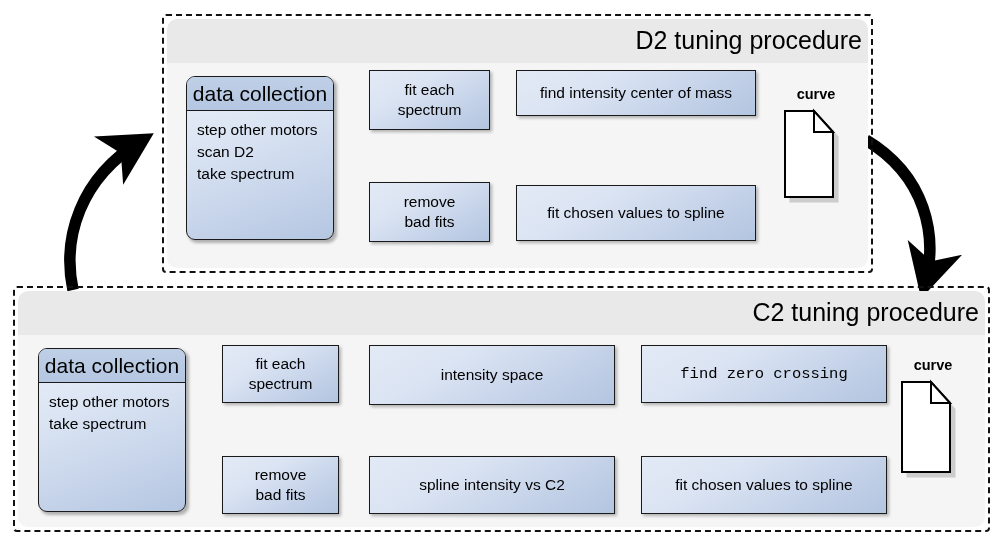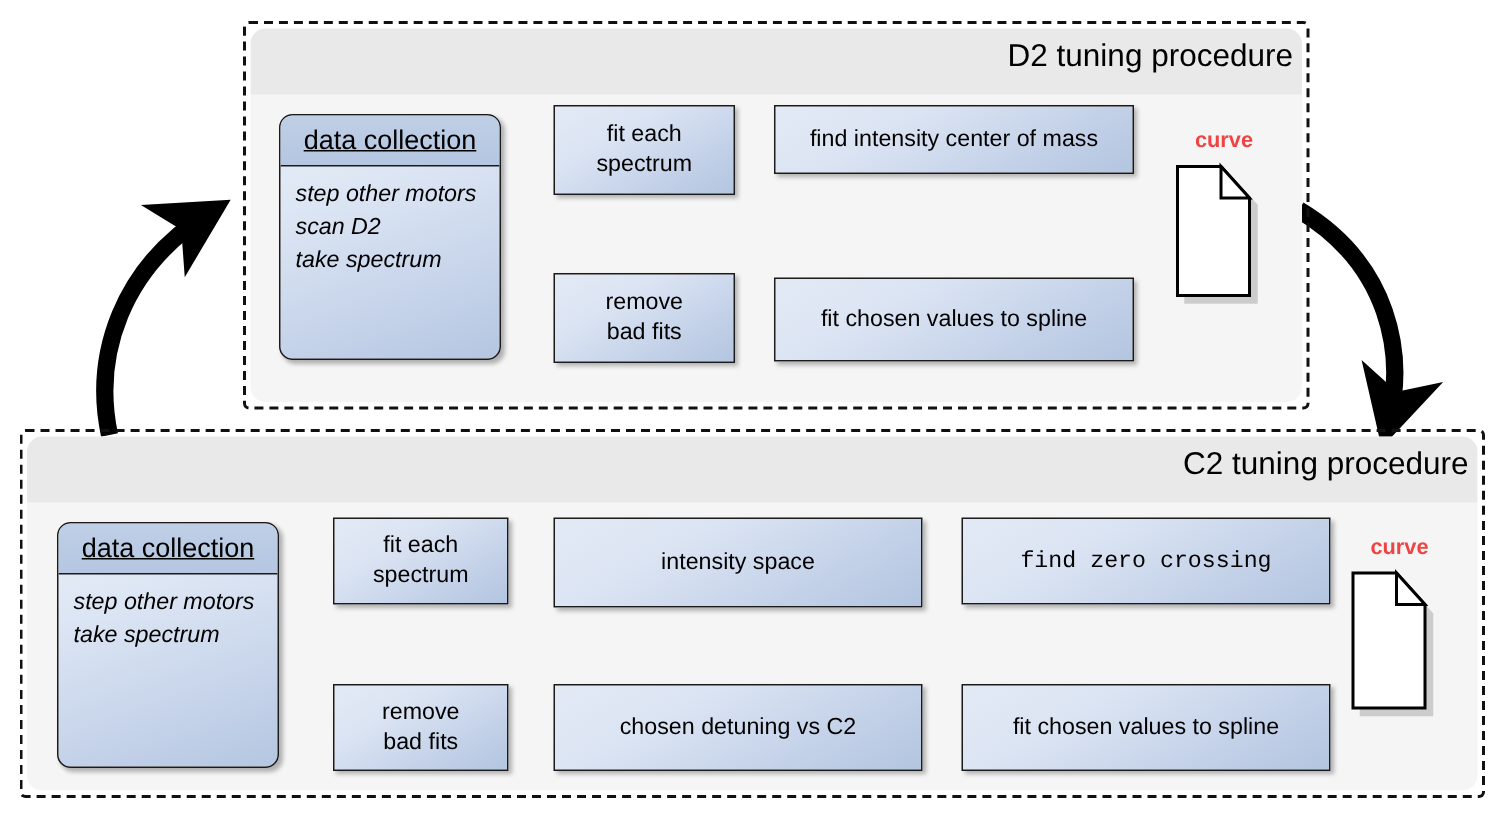--- a/index.html
+++ b/index.html
@@ -38,21 +38,21 @@
     left: 0; right: 0; top: 0;
     height: 44px;
     background: #e9e9e9;
     border-top-left-radius: 10px;
     border-top-right-radius: 10px;
   }
   .proc-title {
     position: absolute;
     right: 6px;
     top: 7px;
-    font-size: 21px;
+    font-size: 25px;
     color: #000000;
     letter-spacing: 0px;
     white-space: nowrap;
   }
 
   
   .pbox {
     position: absolute;
     box-sizing: border-box;
     border: 1.6px solid #1a1a1a;
@@ -81,44 +81,42 @@
   }
   .dbox-head {
     position: absolute;
     left: 0; right: 0; top: 0;
     height: 33px;
     background: linear-gradient(180deg, #bfcfe6 0%, #b4c6e1 100%);
     border-bottom: 1.6px solid #1a1a1a;
     display: flex;
     align-items: center;
     justify-content: center;
-    font-size: 18px;
-    color: #000000;
-    text-decoration: underline;
+    font-size: 21px;
+    color: #000000;
   }
   .dbox-body {
     position: absolute;
     left: 0; right: 0; top: 33px; bottom: 0;
     padding: 9px 0 0 10px;
     font-size: 15.5px;
     line-height: 1.42;
     color: #000000;
-    font-style: italic;
   }
 
   
   .curve-wrap { position: absolute; }
   .curve-label {
     position: absolute;
     left: 0; top: 0;
     width: 100%;
     text-align: center;
     font-size: 14.5px;
     font-weight: bold;
-    color: #ef4444;
+    color: #000000;
   }
   .curve-doc { position: absolute; left: 0; top: 21px; }
 
   
   #arrows {
     position: absolute;
     left: 0; top: 0;
     width: 1002px;
     height: 555px;
     pointer-events: none;
@@ -255,21 +253,21 @@
   <div class="pbox" style="left:222px; top:456px; width:117px; height:58px; flex-direction:column;">
     <span>remove</span>
     <span>bad fits</span>
   </div>
 
   <div class="pbox" style="left:369px; top:345px; width:246px; height:60px; flex-direction:column;">
     <span>intensity space</span>
   </div>
 
   <div class="pbox" style="left:369px; top:456px; width:246px; height:58px; flex-direction:column;">
-    <span>chosen detuning vs C2</span>
+    <span>spline intensity vs C2</span>
   </div>
 
   <div class="pbox" style="left:641px; top:345px; width:246px; height:58px;font-family:Liberation Mono, monospace;">
     <span>find zero crossing</span>
   </div>
 
   <div class="pbox" style="left:641px; top:456px; width:246px; height:58px;">
     <span>fit chosen values to spline</span>
   </div>
 

